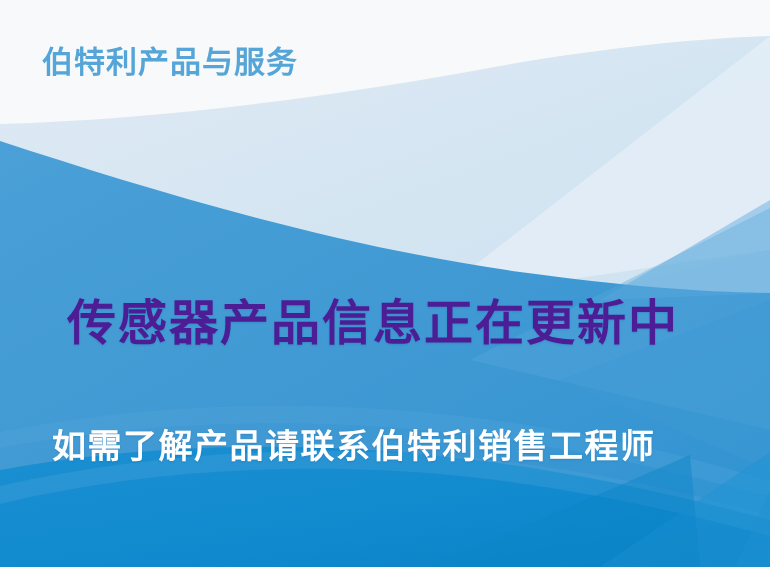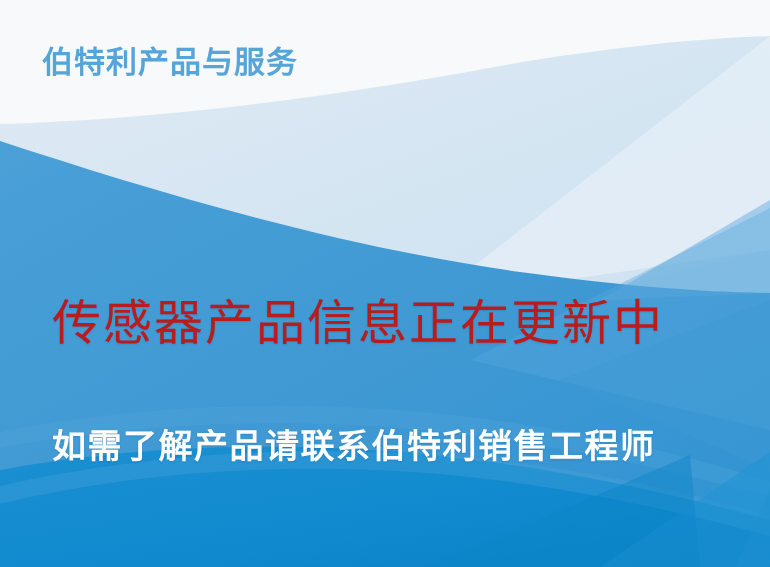--- a/index.html
+++ b/index.html
@@ -45,27 +45,27 @@
     font-weight: 700;
     letter-spacing: 1px;
     line-height: 1.2;
     color: #56a5d8;
     white-space: nowrap;
     -webkit-font-smoothing: antialiased;
   }
 
   .headline {
     position: absolute;
-    left: 52px;
+    left: 67px;
     top: 296px;
     font-size: 49px;
-    font-weight: 400;
+    font-weight: 700;
     letter-spacing: 2px;
     line-height: 1.15;
-    color: #b91c1c;
+    color: #4c1d95;
     white-space: nowrap;
     text-shadow: 0 1px 2px rgba(12, 88, 140, 0.22);
   }
 
   .subheadline {
     position: absolute;
     left: 52px;
     top: 427px;
     font-size: 34px;
     font-weight: 700;

